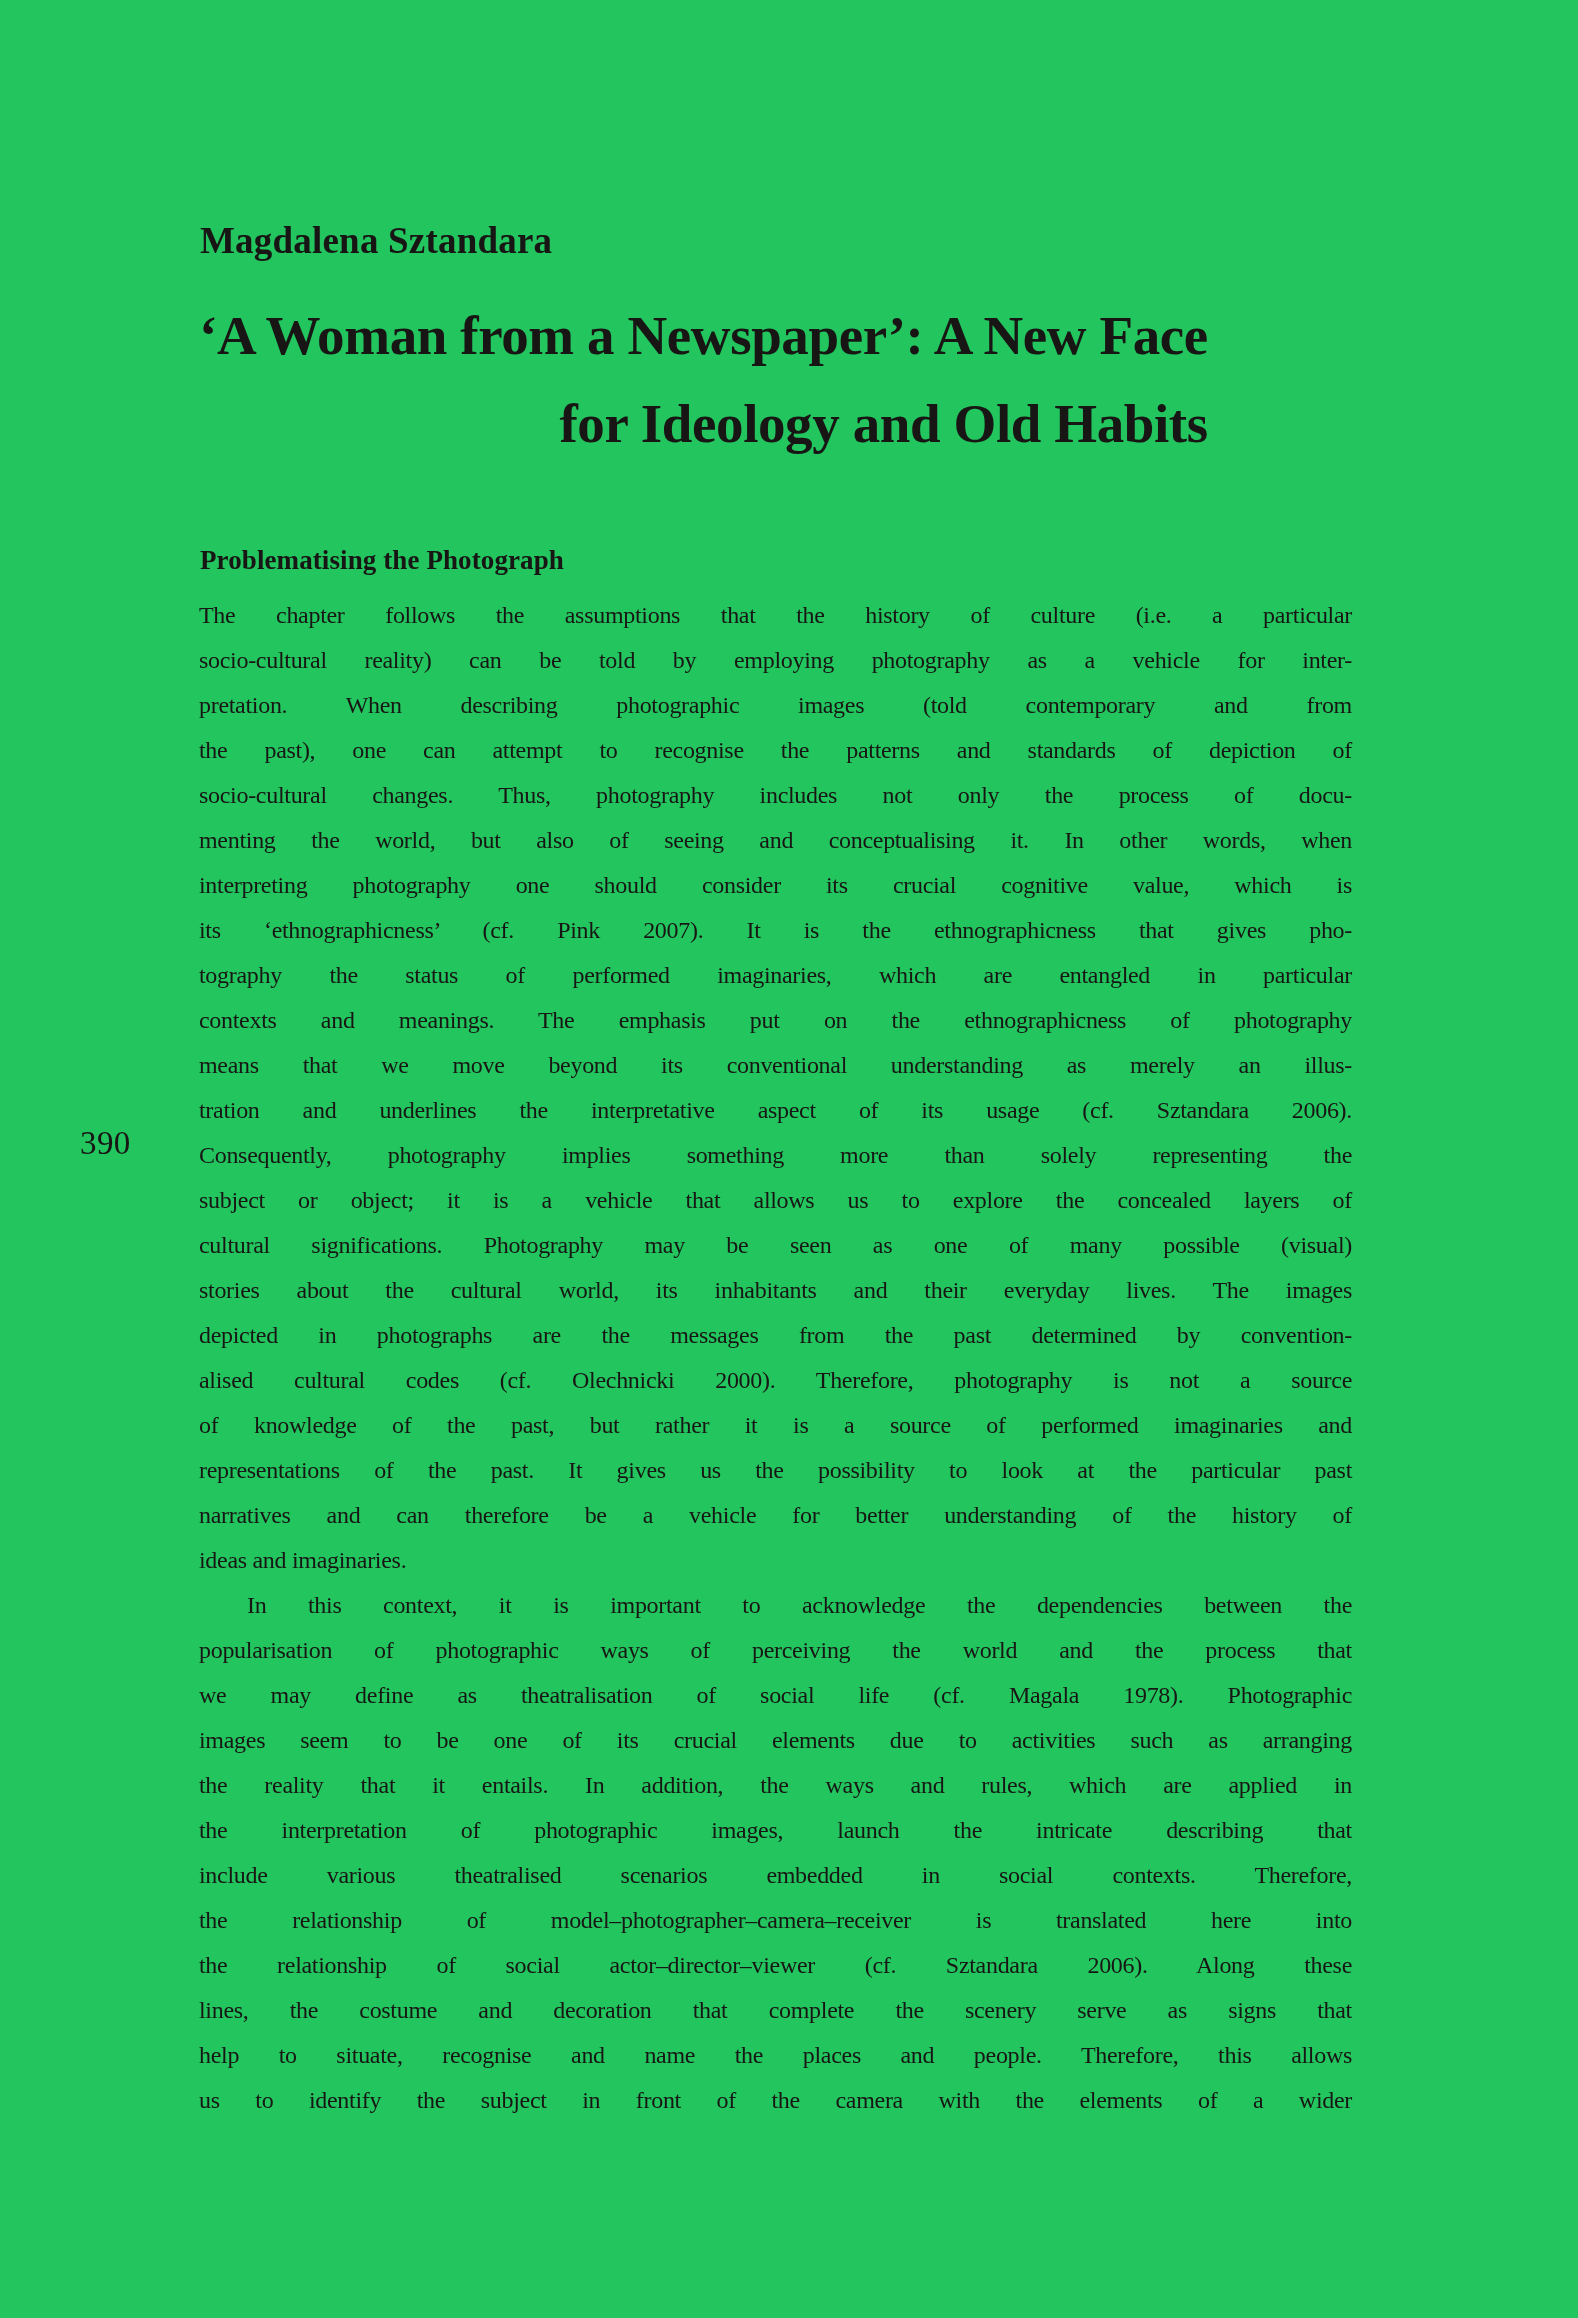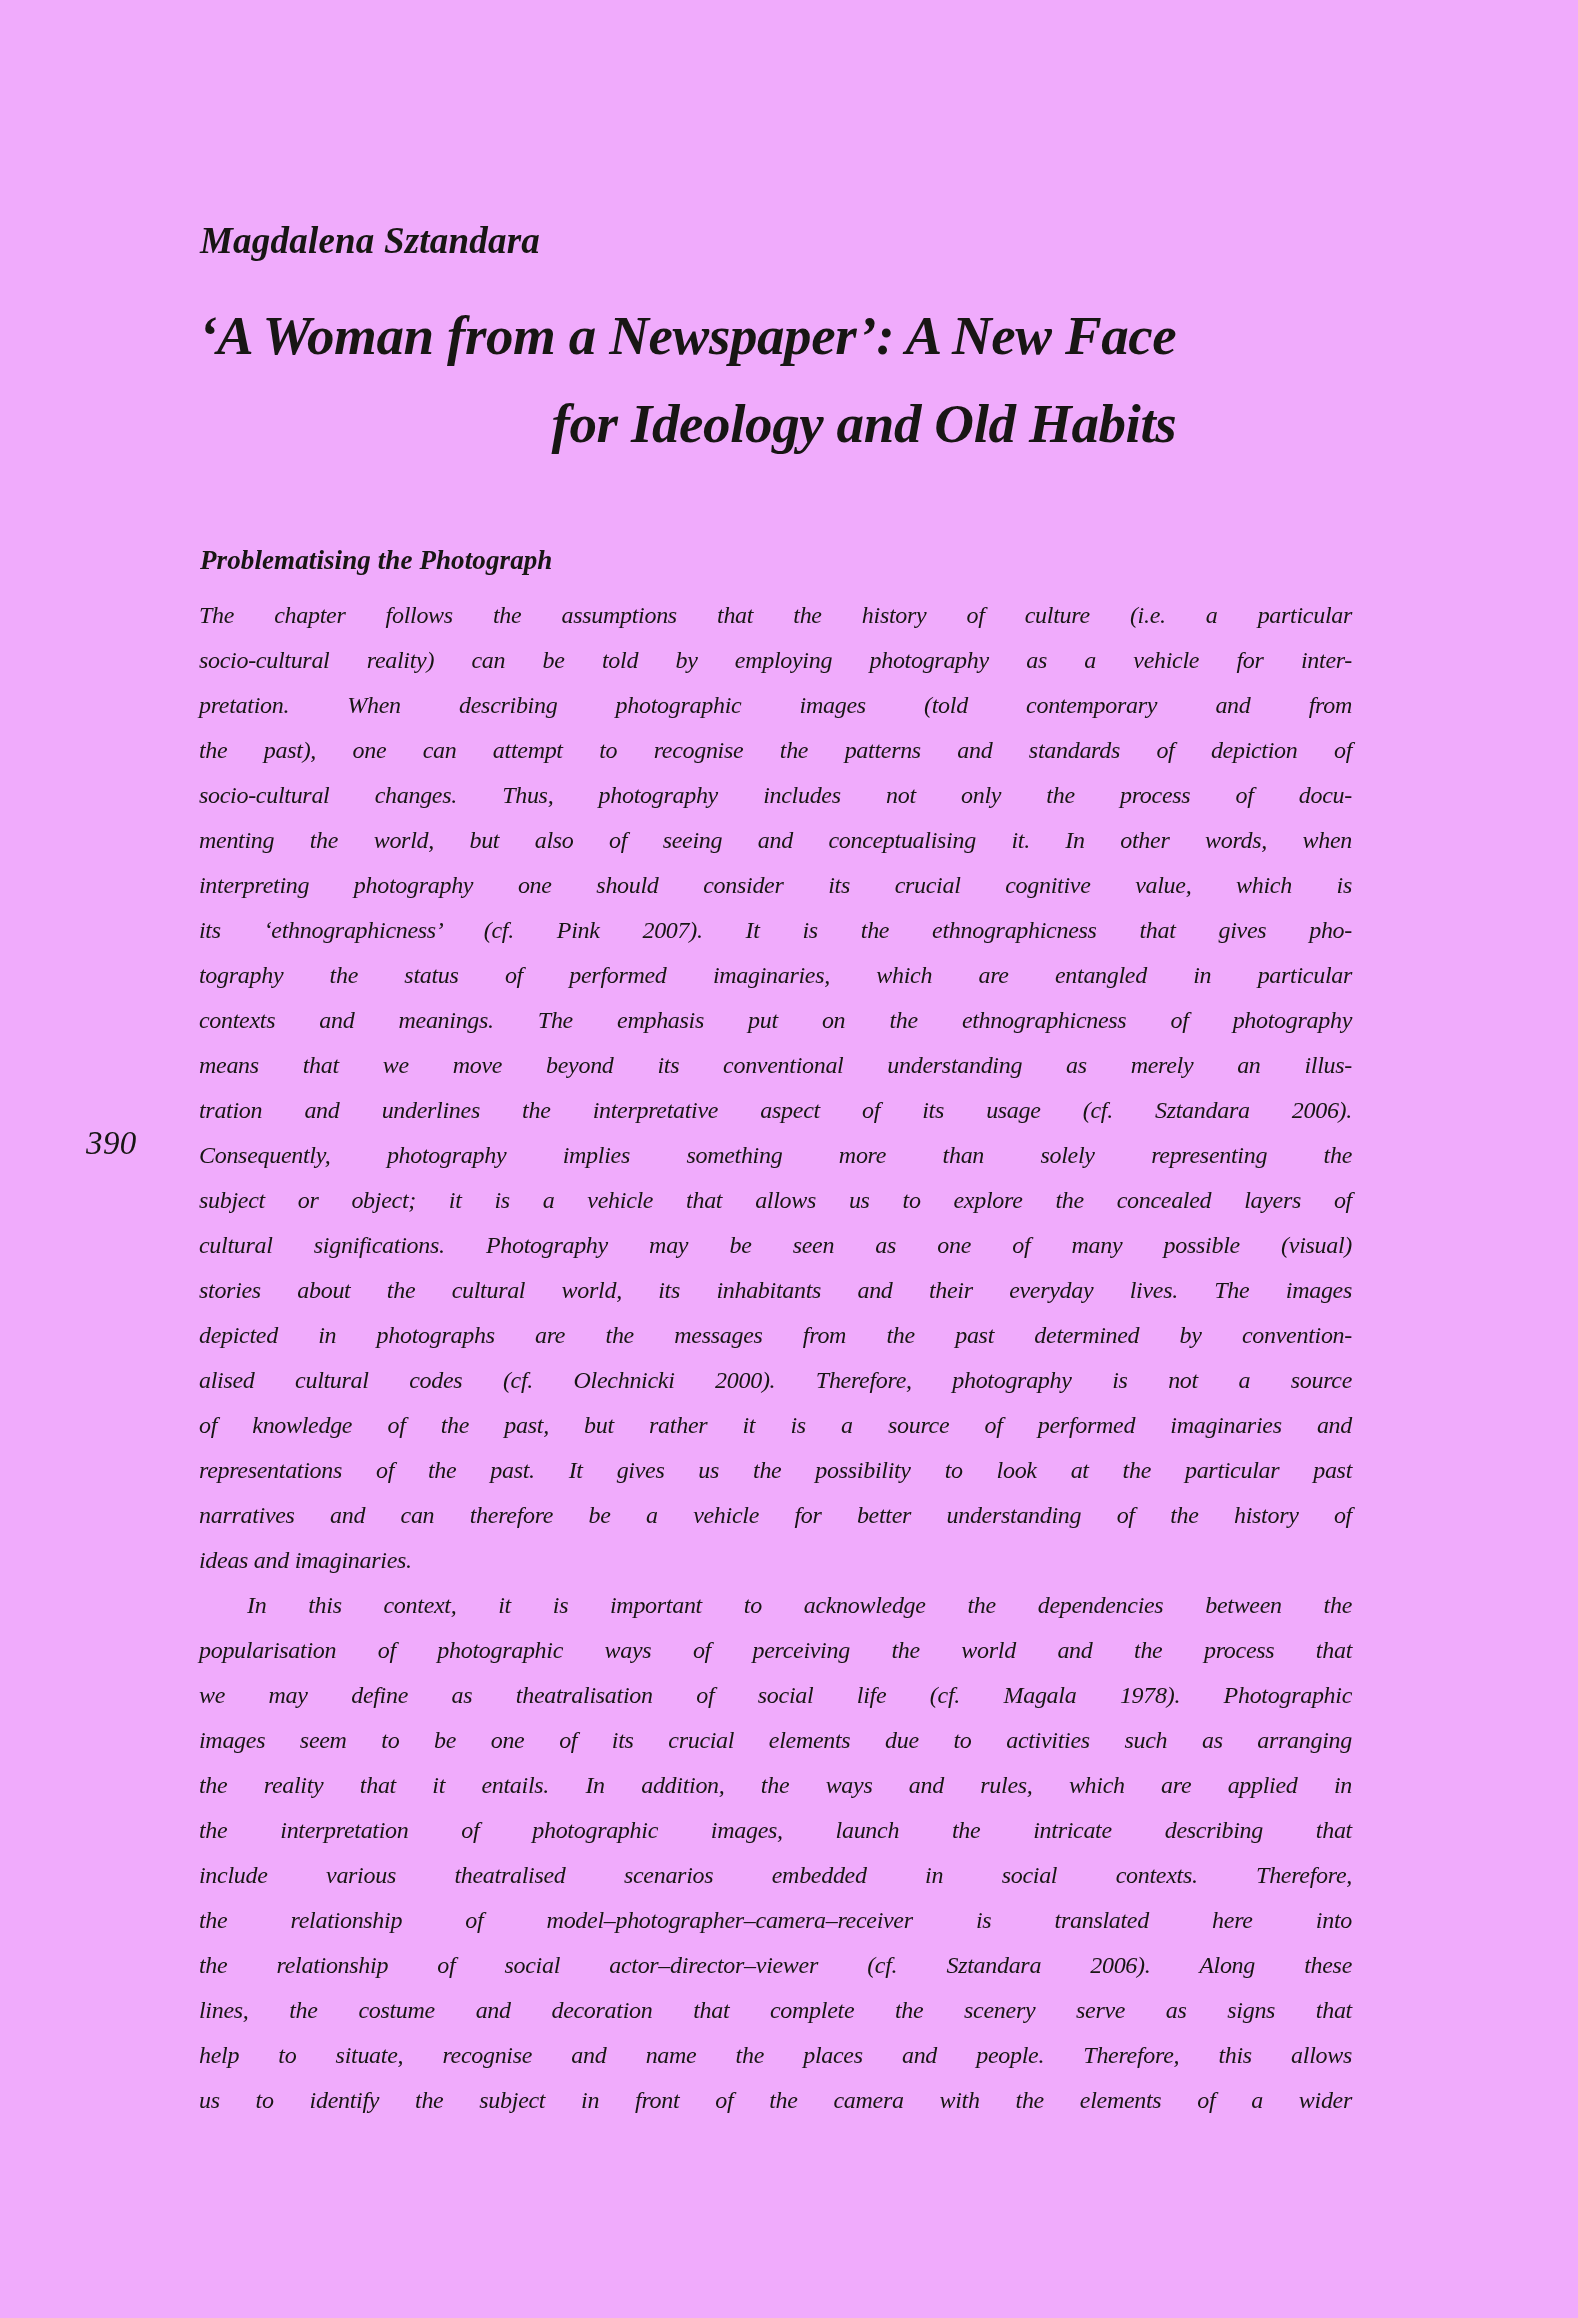--- a/index.html
+++ b/index.html
@@ -61,30 +61,30 @@
     white-space: normal;
   }
   .line.end {
     text-align-last: left;
   }
   .line.indent {
     text-indent: 48px;
   }
   .page-number {
     position: absolute;
-    left: 86px;
+    left: 80px;
     top: 1125px;
     font-size: 33px;
     letter-spacing: 0.4px;
   }
 </style>
 </head>
 <body>
 
-<div class="page" style="background: #f0abfc; color: rgb(24, 22, 20); font-style: italic;">
+<div class="page" style="background: #22c55e; color: rgb(24, 22, 20);">
   <div class="author">Magdalena Sztandara</div>
 
   <div class="title">
     <div>‘A Woman from a Newspaper’: A New Face</div>
     <div>for Ideology and Old Habits</div>
   </div>
 
   <div class="section-heading">Problematising the Photograph</div>
 
   <div class="body-text">

